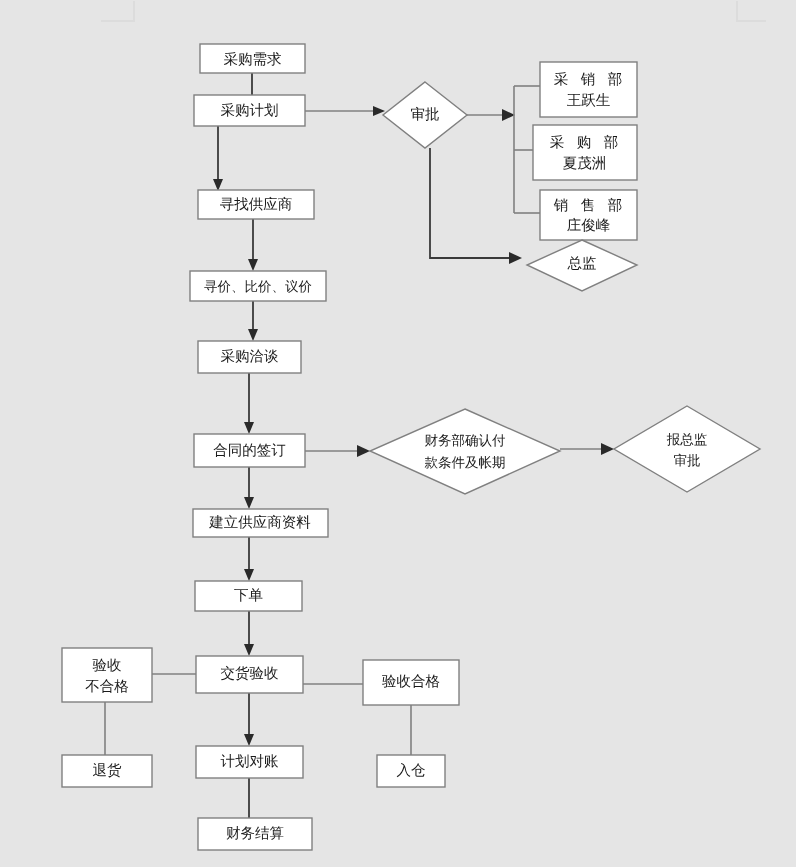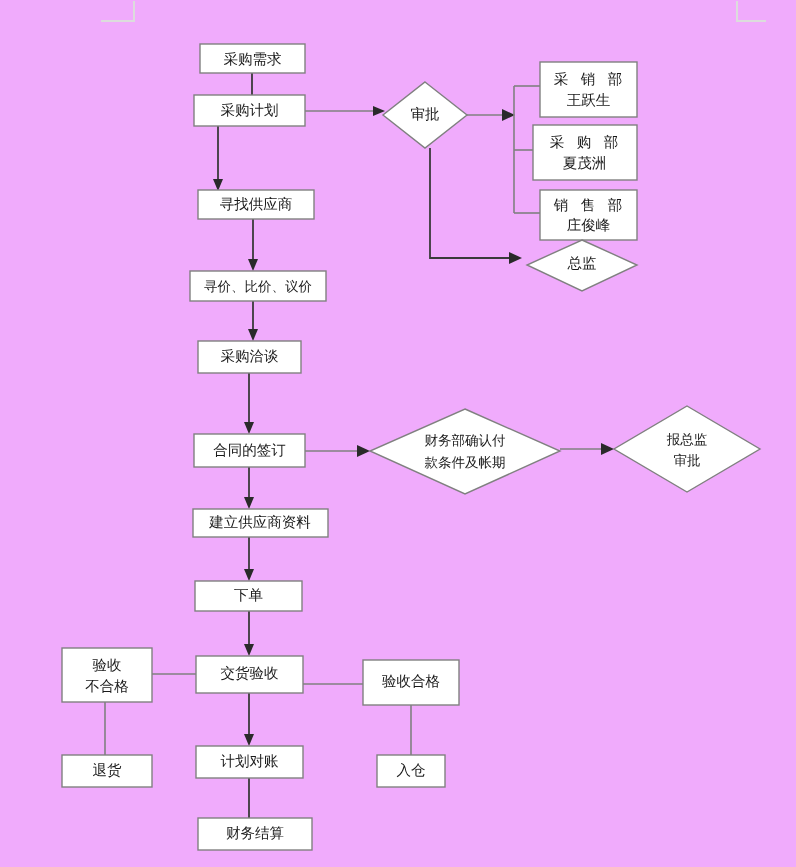--- a/index.html
+++ b/index.html
@@ -10,21 +10,21 @@
   body {
     width: 796px;
     height: 867px;
     font-family: "DejaVu Sans", "Liberation Sans", sans-serif;
     overflow: hidden;
   }
   #flow-root {
     position: relative;
     width: 796px;
     height: 867px;
-    background: #f0abfc;
+    background: #e5e5e5;
   }
   svg#flow-svg {
     display: block;
     width: 796px;
     height: 867px;
   }
   .node-box {
     fill: #ffffff;
     stroke: #808080;
     stroke-width: 1.4;

